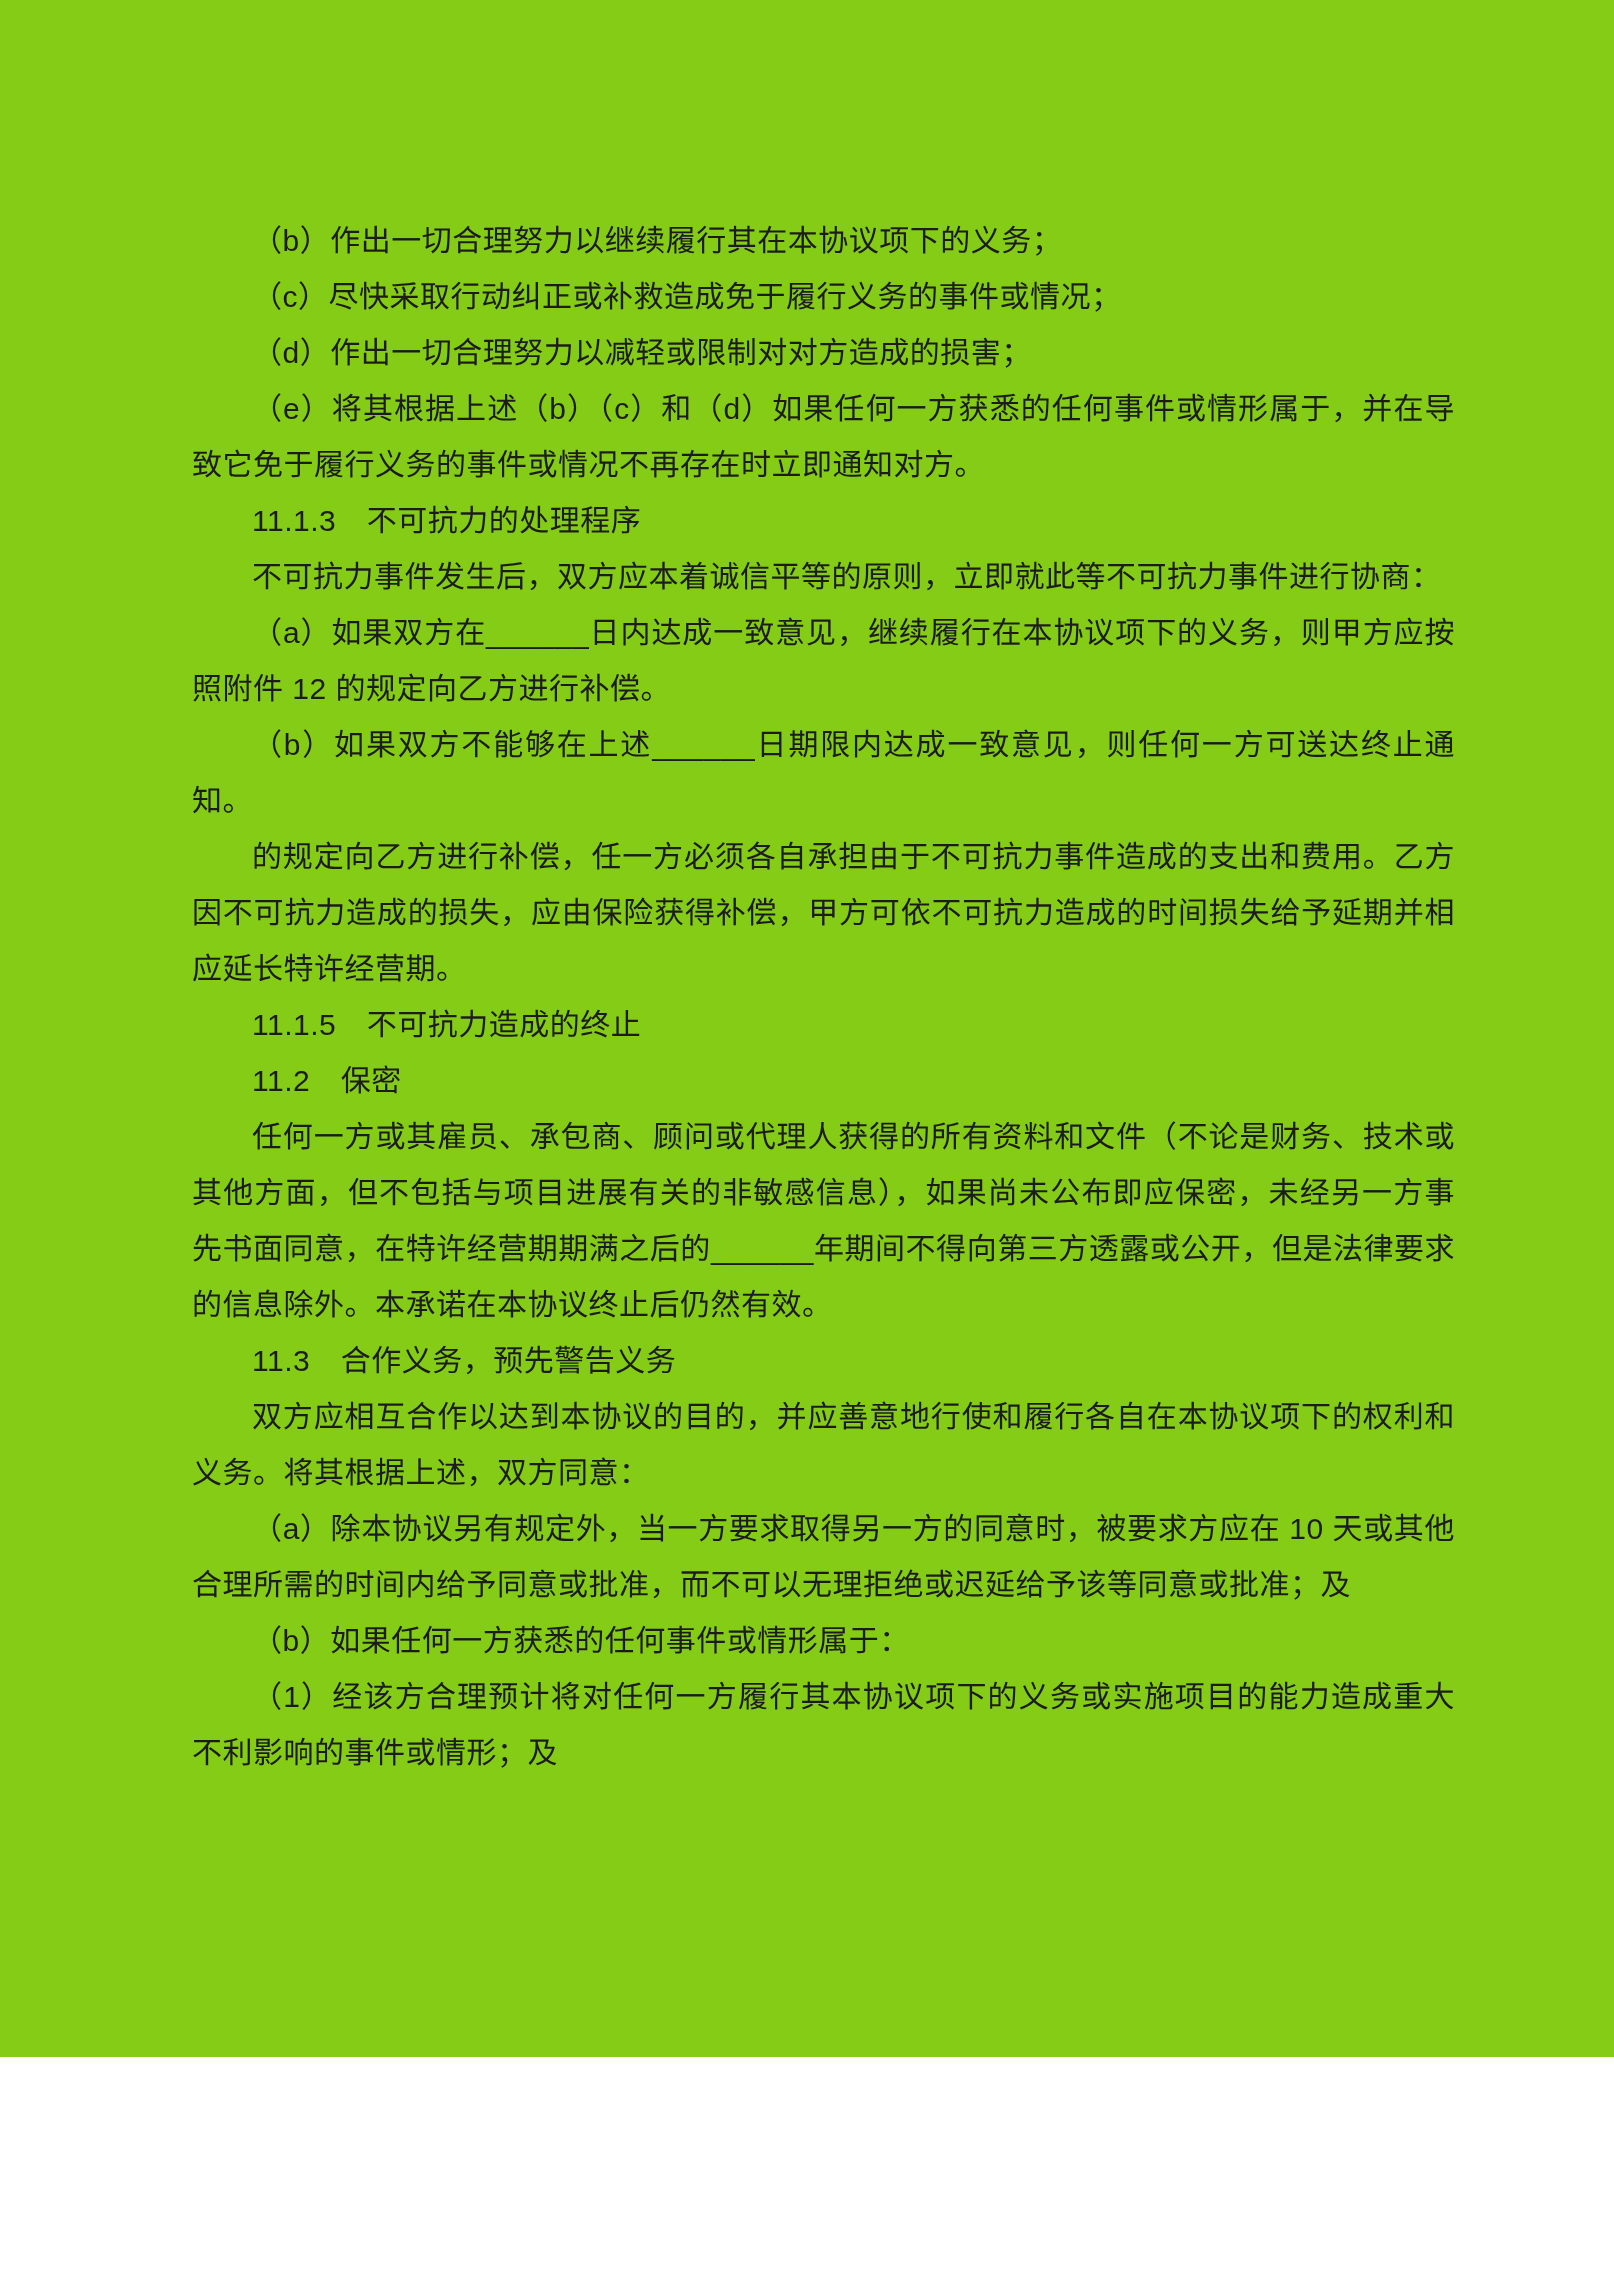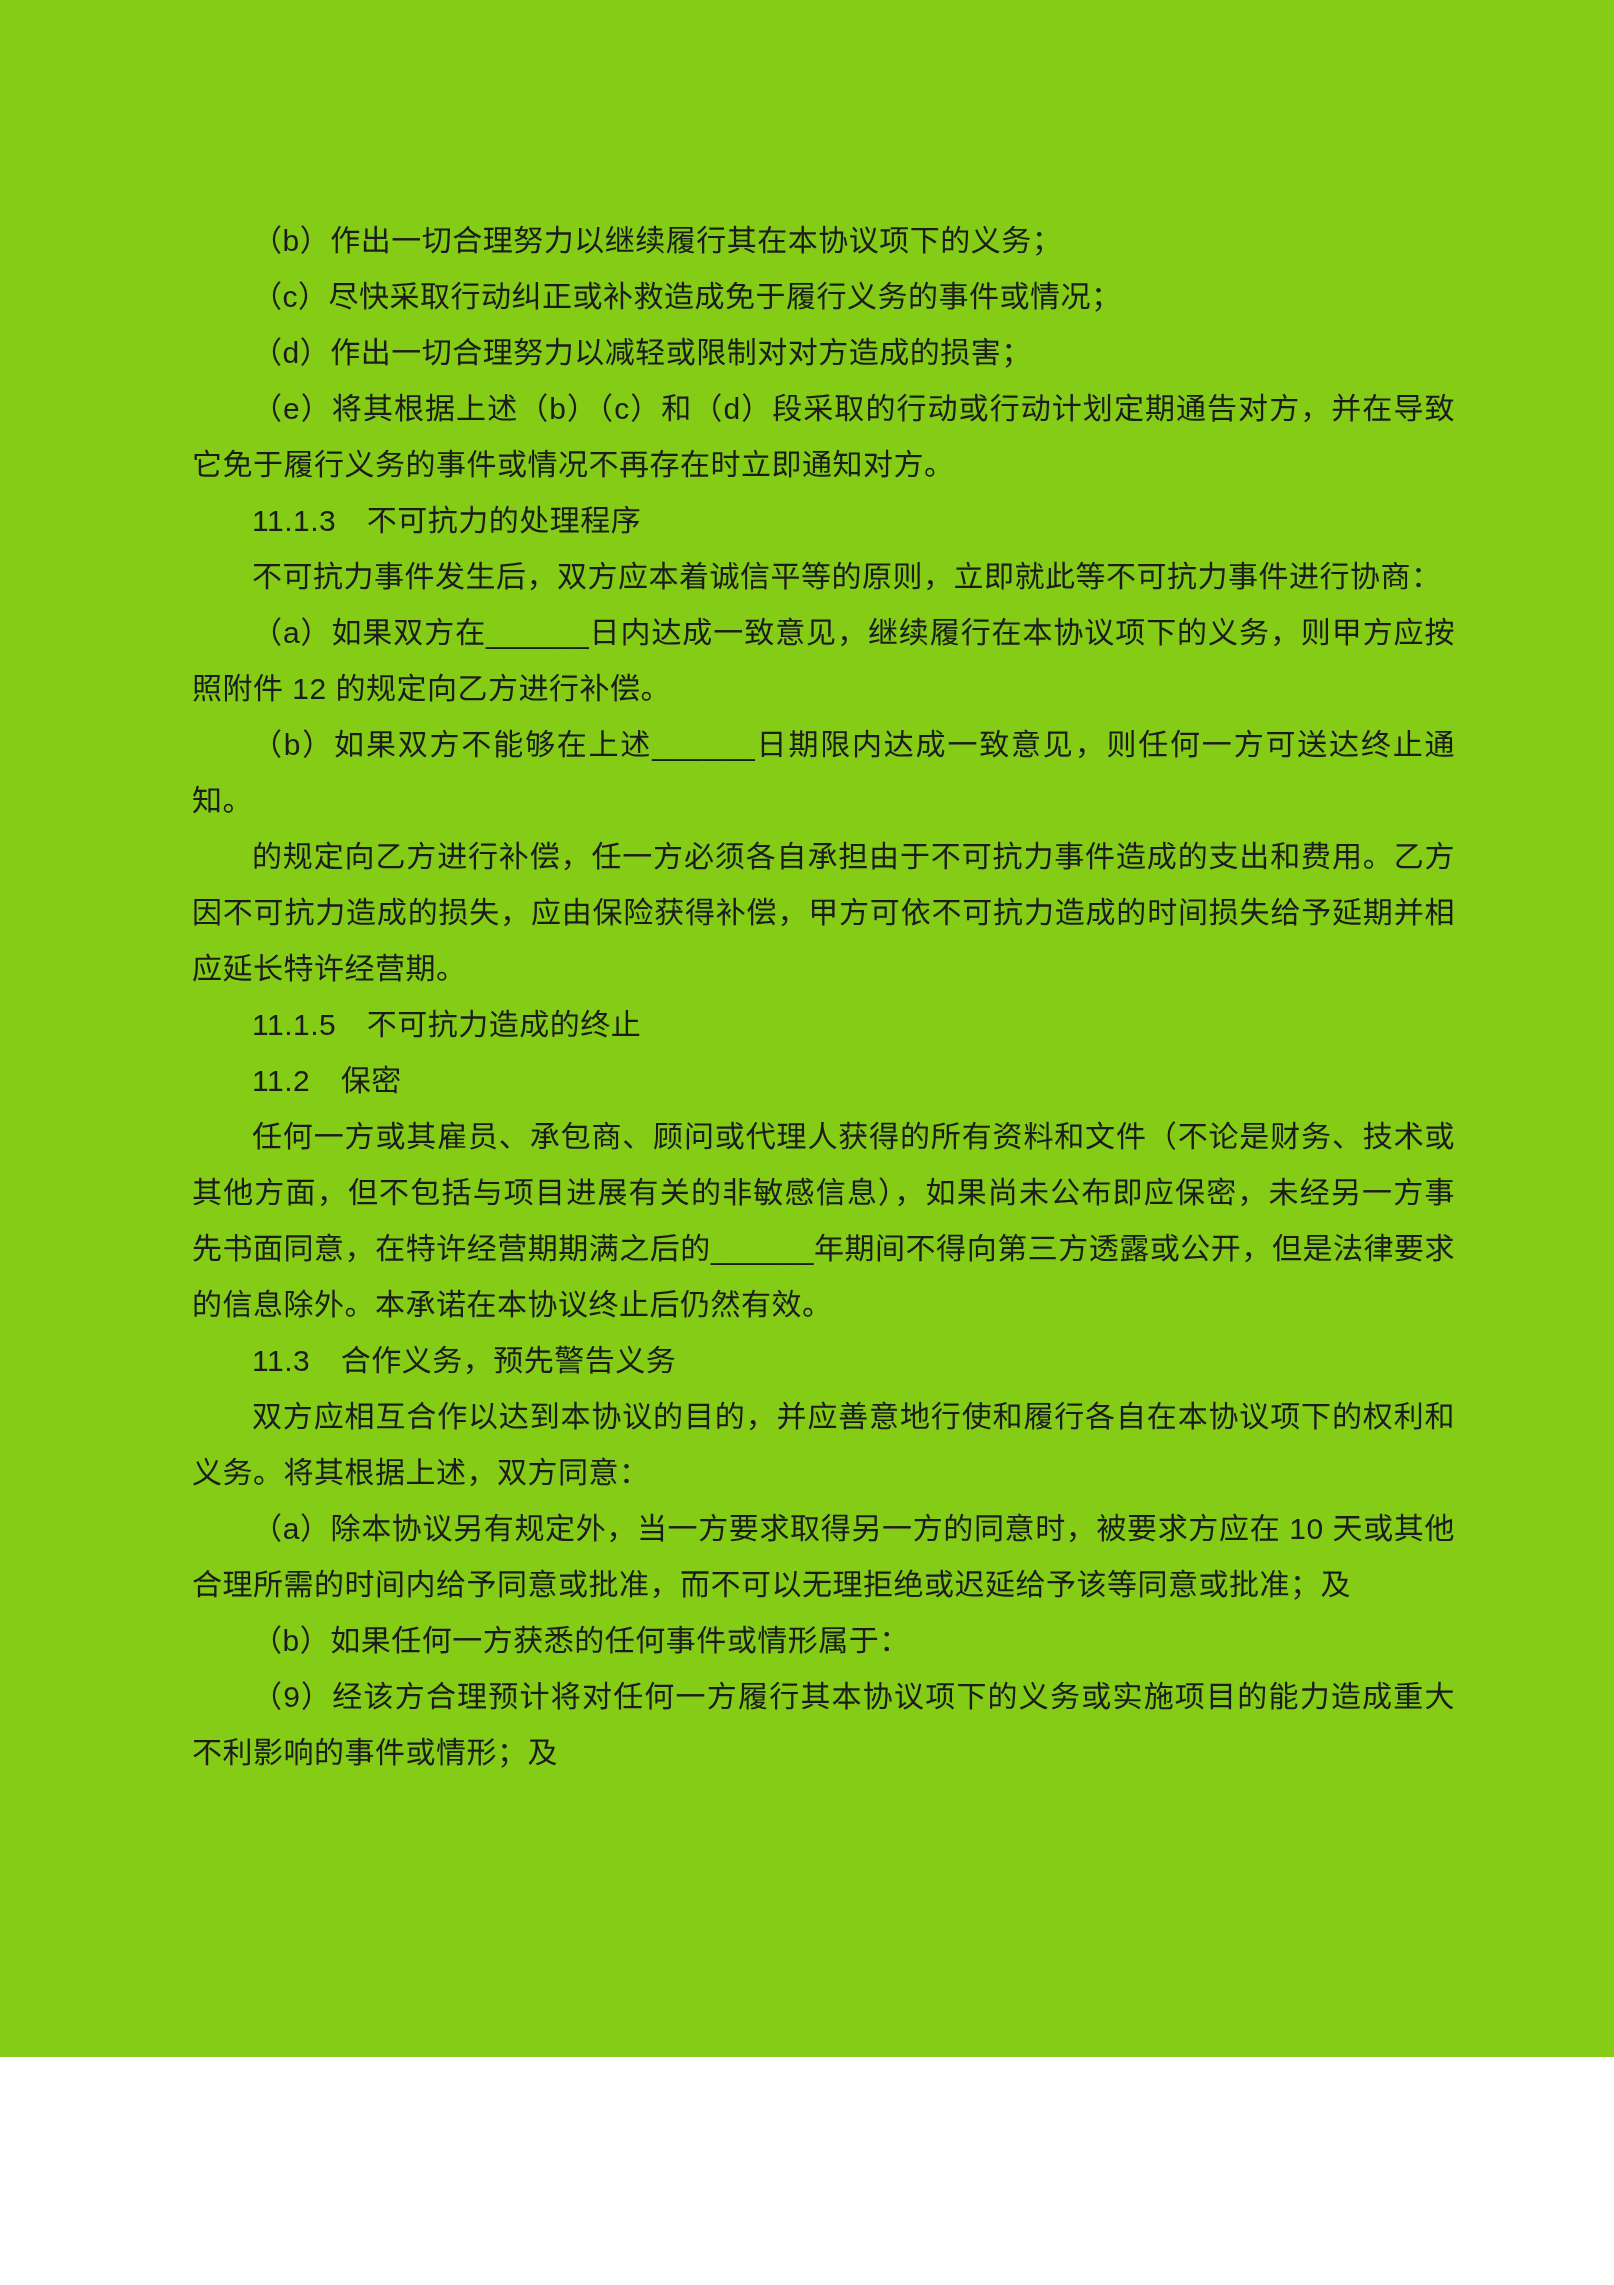--- a/index.html
+++ b/index.html
@@ -45,30 +45,30 @@
   }
 </style>
 </head>
 <body>
 
 <div class="page">
   <div class="content">
     <p class="para">（b）作出一切合理努力以继续履行其在本协议项下的义务；</p>
     <p class="para">（c）尽快采取行动纠正或补救造成免于履行义务的事件或情况；</p>
     <p class="para">（d）作出一切合理努力以减轻或限制对对方造成的损害；</p>
-    <p class="para">（e）将其根据上述（b）（c）和（d）段采取的行动或行动计划定期通告对方，并在导致它免于履行义务的事件或情况不再存在时立即通知对方。</p>
+    <p class="para">（e）将其根据上述（b）（c）和（d）如果任何一方获悉的任何事件或情形属于，并在导致它免于履行义务的事件或情况不再存在时立即通知对方。</p>
     <p class="para">11.1.3　不可抗力的处理程序</p>
     <p class="para">不可抗力事件发生后，双方应本着诚信平等的原则，立即就此等不可抗力事件进行协商：</p>
     <p class="para">（a）如果双方在______日内达成一致意见，继续履行在本协议项下的义务，则甲方应按照附件 12 的规定向乙方进行补偿。</p>
     <p class="para">（b）如果双方不能够在上述______日期限内达成一致意见，则任何一方可送达终止通知。</p>
     <p class="para">的规定向乙方进行补偿，任一方必须各自承担由于不可抗力事件造成的支出和费用。乙方因不可抗力造成的损失，应由保险获得补偿，甲方可依不可抗力造成的时间损失给予延期并相应延长特许经营期。</p>
     <p class="para">11.1.5　不可抗力造成的终止</p>
     <p class="para">11.2　保密</p>
     <p class="para">任何一方或其雇员、承包商、顾问或代理人获得的所有资料和文件（不论是财务、技术或其他方面，但不包括与项目进展有关的非敏感信息），如果尚未公布即应保密，未经另一方事先书面同意，在特许经营期期满之后的______年期间不得向第三方透露或公开，但是法律要求的信息除外。本承诺在本协议终止后仍然有效。</p>
     <p class="para">11.3　合作义务，预先警告义务</p>
     <p class="para">双方应相互合作以达到本协议的目的，并应善意地行使和履行各自在本协议项下的权利和义务。将其根据上述，双方同意：</p>
     <p class="para">（a）除本协议另有规定外，当一方要求取得另一方的同意时，被要求方应在 10 天或其他合理所需的时间内给予同意或批准，而不可以无理拒绝或迟延给予该等同意或批准；及</p>
     <p class="para">（b）如果任何一方获悉的任何事件或情形属于：</p>
-    <p class="para">（9）经该方合理预计将对任何一方履行其本协议项下的义务或实施项目的能力造成重大不利影响的事件或情形；及</p>
+    <p class="para">（1）经该方合理预计将对任何一方履行其本协议项下的义务或实施项目的能力造成重大不利影响的事件或情形；及</p>
   </div>
   <div class="footer">22</div>
 </div>
 
 
 </body></html>

